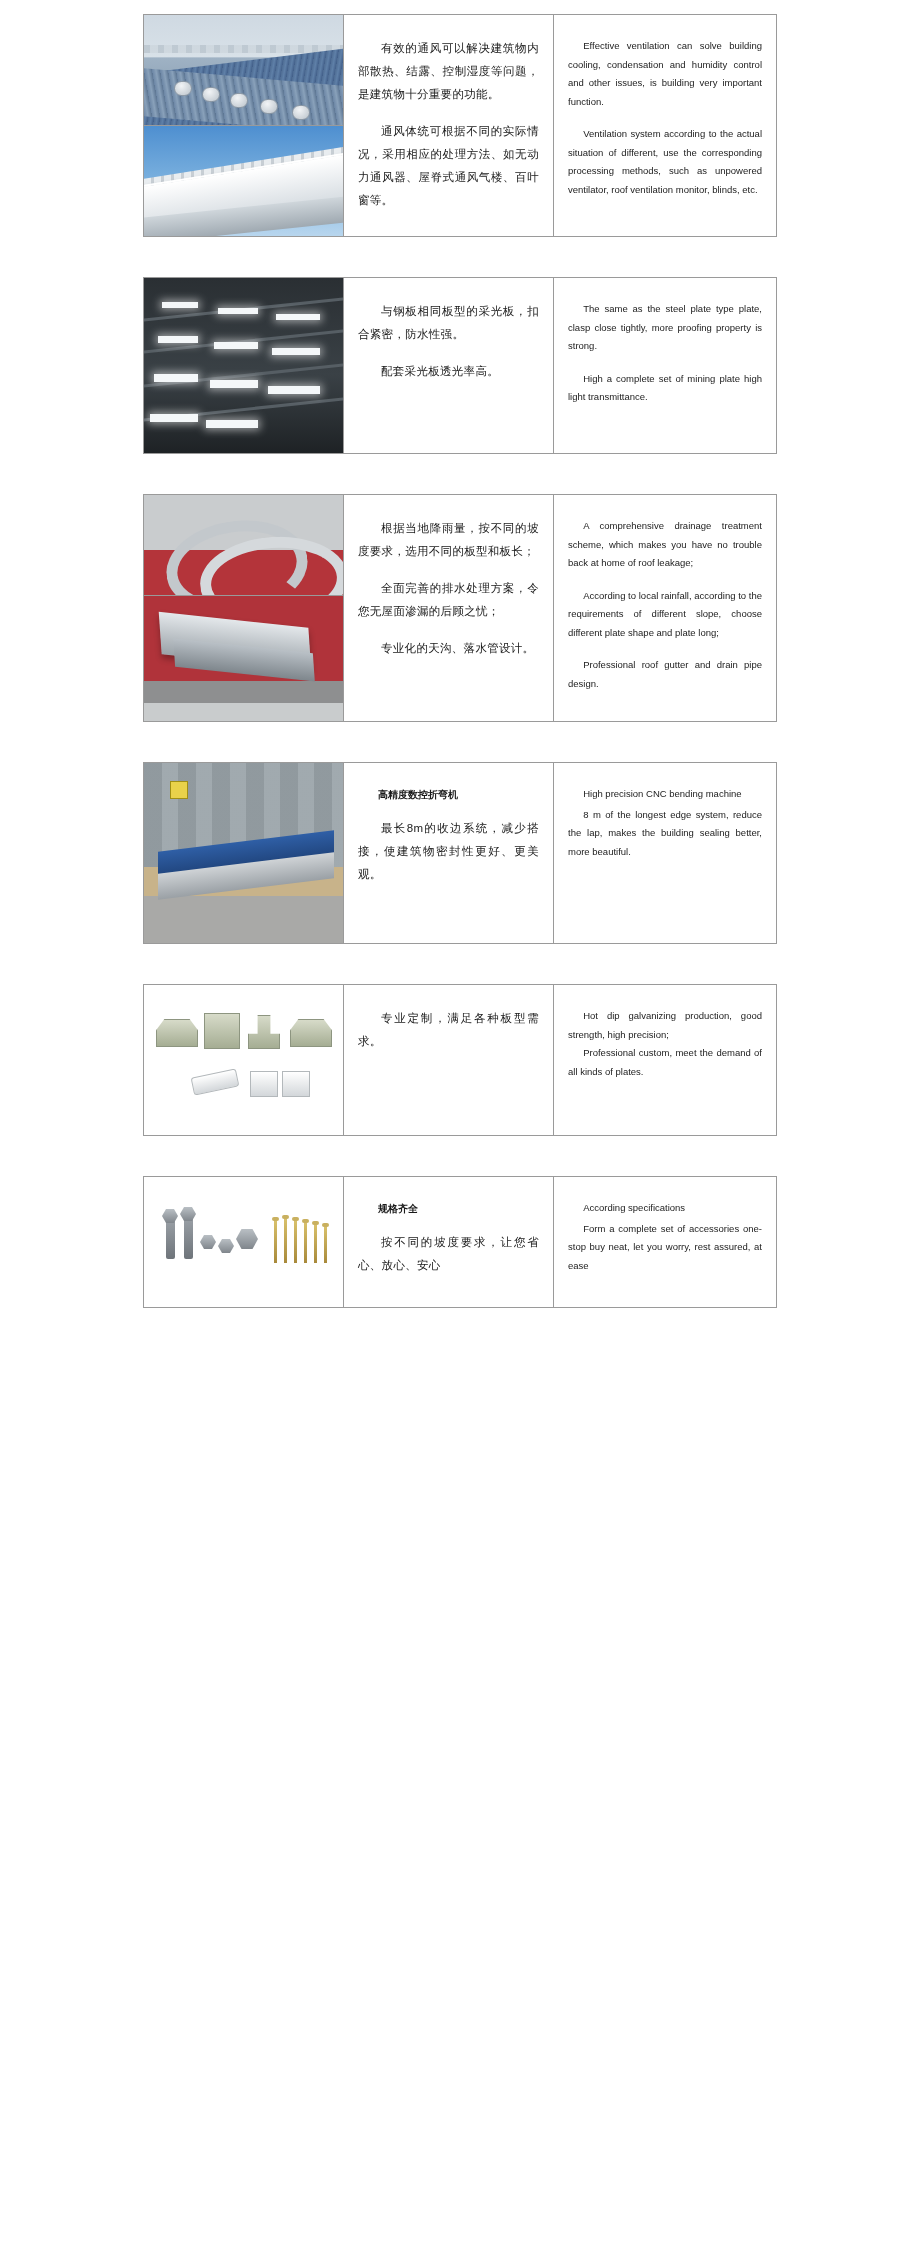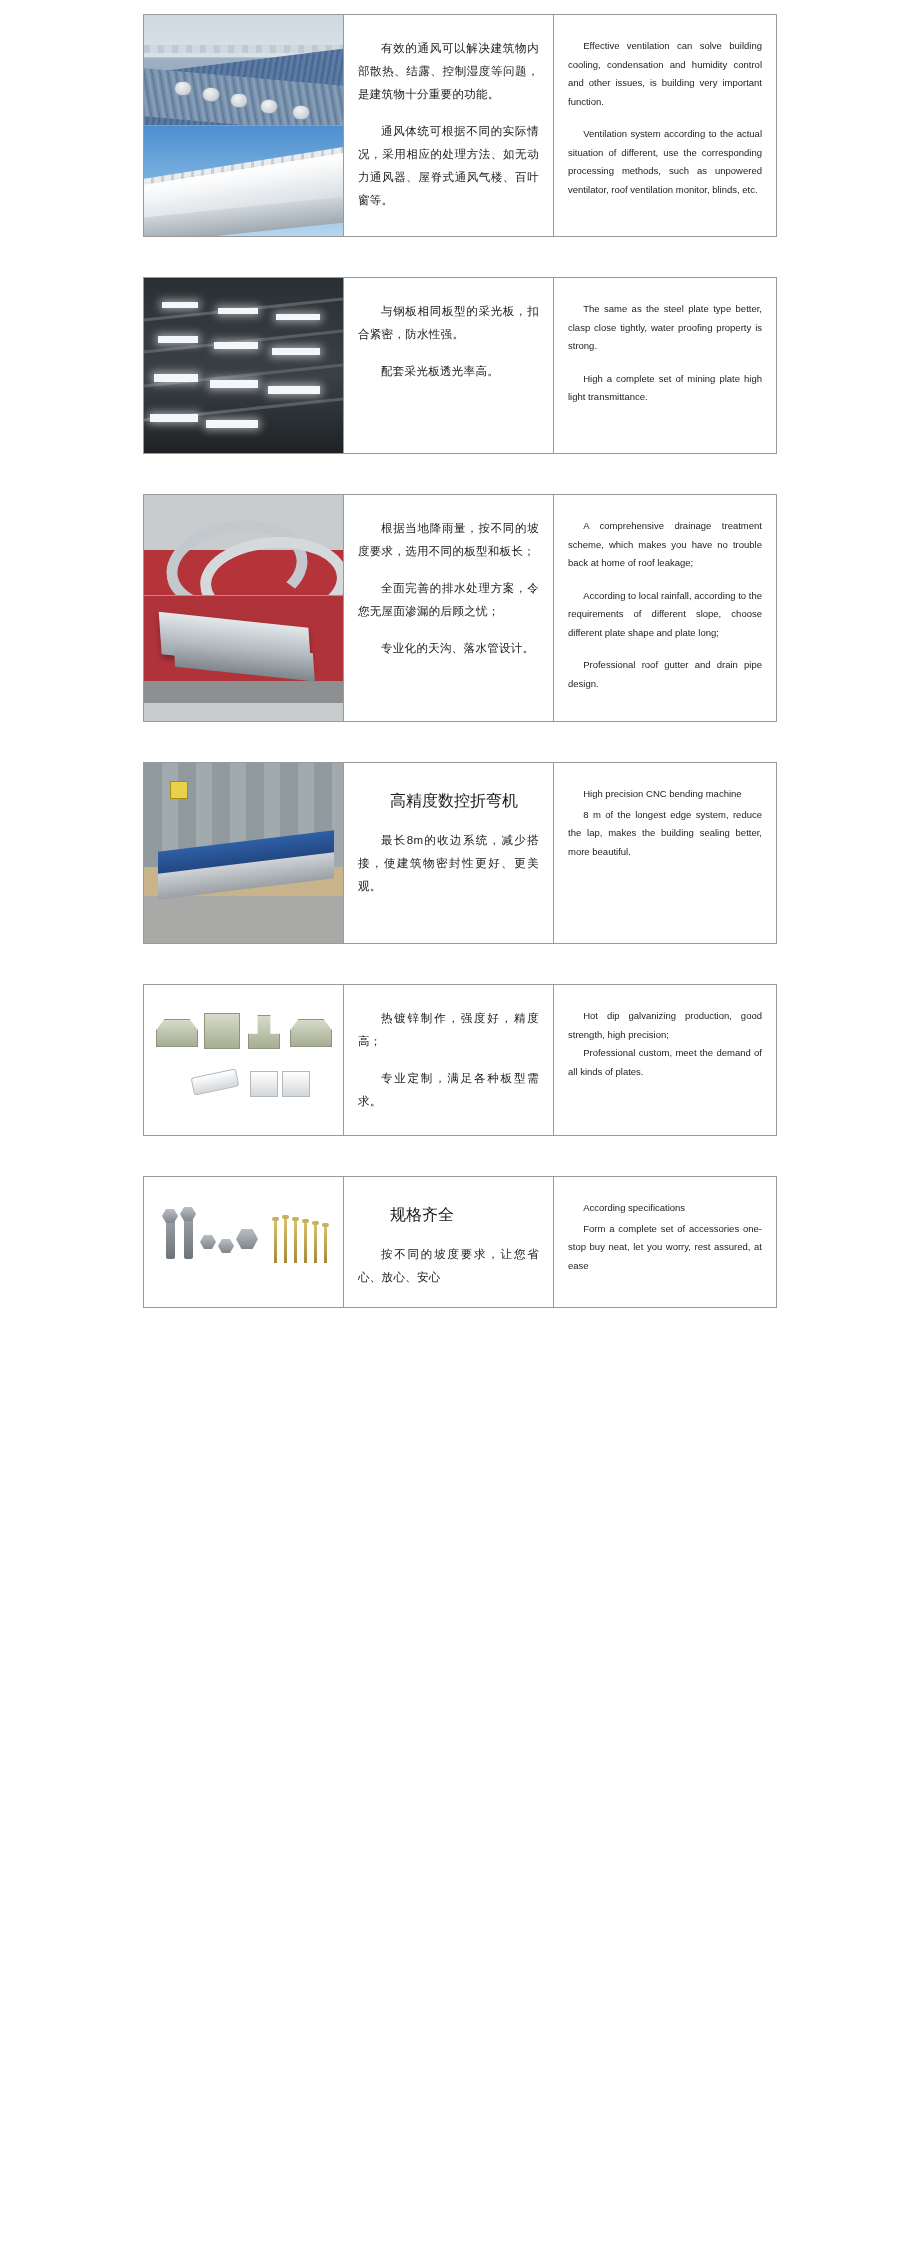--- a/index.html
+++ b/index.html
@@ -52,26 +52,26 @@
     font-size: 11.5px;
     line-height: 2.0;
     color: #1a1a1a;
     text-indent: 2em;
     margin: 0 0 14px 0;
     text-align: justify;
     letter-spacing: 0.3px;
   }
   .cn-p:last-child { margin-bottom: 0; }
   .cn-head {
-    font-size: 16px;
+    font-size: 10px;
     line-height: 2.0;
     color: #1a1a1a;
     margin: 0 0 12px 0;
     text-indent: 2em;
-    font-weight: normal;
+    font-weight: bold;
   }
   .en-p {
     font-size: 9.5px;
     line-height: 1.95;
     color: #222;
     margin: 0 0 14px 0;
     text-align: justify;
     text-indent: 1.6em;
   }
   .en-p:last-child { margin-bottom: 0; }
@@ -287,21 +287,21 @@
         <div class="sky" style="left:124px; top:108px; width:52px; height:8px;"></div>
         <div class="sky" style="left:6px; top:136px; width:48px; height:8px;"></div>
         <div class="sky" style="left:62px; top:142px; width:52px; height:8px;"></div>
       </div>
     </div>
     <div class="col-cn">
       <p class="cn-p">与钢板相同板型的采光板，扣合紧密，防水性强。</p>
       <p class="cn-p">配套采光板透光率高。</p>
     </div>
     <div class="col-en">
-      <p class="en-p">The same as the steel plate type better, clasp close tightly, water proofing property is strong.</p>
+      <p class="en-p">The same as the steel plate type plate, clasp close tightly, more proofing property is strong.</p>
       <p class="en-p">High a complete set of mining plate high light transmittance.</p>
     </div>
   </div>
 
   <div class="row">
     <div class="col-img">
       <div class="ill ill-gutter-a">
         <div class="arc s1"></div>
         <div class="arc s2"></div>
       </div>
@@ -347,21 +347,20 @@
         <div class="clip" style="left:12px; top:34px; width:40px; height:26px; clip-path: polygon(0 40%,20% 0,80% 0,100% 40%,100% 100%,0 100%);"></div>
         <div class="clip" style="left:60px; top:28px; width:34px; height:34px;"></div>
         <div class="clip" style="left:104px; top:30px; width:30px; height:32px; clip-path: polygon(30% 0,70% 0,70% 55%,100% 55%,100% 100%,0 100%,0 55%,30% 55%);"></div>
         <div class="clip" style="left:146px; top:34px; width:40px; height:26px; clip-path: polygon(0 40%,20% 0,80% 0,100% 40%,100% 100%,0 100%);"></div>
         <div class="clipw" style="left:48px; top:88px; width:44px; height:16px; border-radius:3px; transform:rotate(-12deg);"></div>
         <div class="clipw" style="left:106px; top:86px; width:26px; height:24px;"></div>
         <div class="clipw" style="left:138px; top:86px; width:26px; height:24px;"></div>
       </div>
     </div>
     <div class="col-cn">
-      <p class="cn-p">热镀锌制作，强度好，精度高；</p>
       <p class="cn-p">专业定制，满足各种板型需求。</p>
     </div>
     <div class="col-en">
       <p class="en-p en-tight">Hot dip galvanizing production, good strength, high precision;</p>
       <p class="en-p">Professional custom, meet the demand of all kinds of plates.</p>
     </div>
   </div>
 
   <div class="row">
     <div class="col-img">

